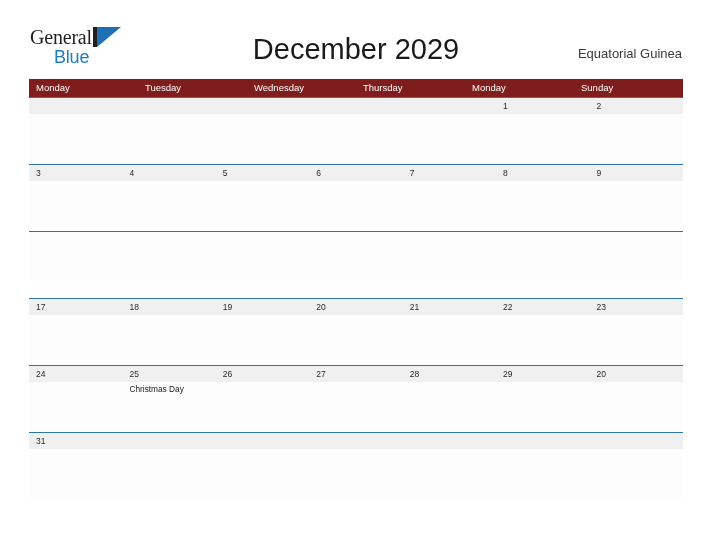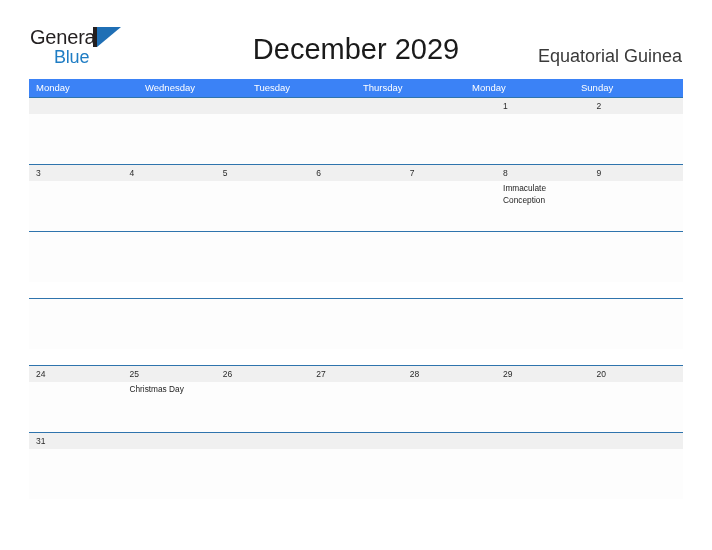--- a/index.html
+++ b/index.html
@@ -31,21 +31,21 @@
     user-select: none;
   }
   .logo-row-1 {
     position: relative;
     height: 22px;
   }
   .logo-general {
     font-size: 20px;
     color: #231f20;
     letter-spacing: -0.2px;
-    font-family: Liberation Sans, sans-serif;
+    font-family: Liberation Serif, serif;
     margin-top: 46px;
   }
   .logo-mark {
     position: absolute;
     left: 63px;
     top: 0px;
     width: 28px;
     height: 20px;
   }
   .logo-mark-bar {
@@ -83,36 +83,36 @@
     font-size: 29px;
     color: #1a1a1a;
     font-weight: normal;
     letter-spacing: 0px;
   }
 
   .cal-country {
     position: absolute;
     right: 30px;
     top: 46px;
-    font-size: 18px;
+    font-size: 13px;
     color: #3a3a3a;
     text-align: right;
   }
 
   
   .calendar {
     position: absolute;
     left: 29px;
     top: 79px;
     width: 654px;
   }
 
   .weekday-header {
     display: flex;
-    background: #3b82f6;
+    background: #7f1d1d;
     height: 18px;
   }
   .weekday-cell {
     flex: 1 1 0;
     color: #ffffff;
     font-size: 9.5px;
     line-height: 18px;
     padding-left: 7px;
     box-sizing: border-box;
     white-space: nowrap;
@@ -176,22 +176,22 @@
 
   <div class="cal-title">December 2029</div>
 
   <div class="cal-country">Equatorial Guinea</div>
 </div>
 
 <div class="calendar">
 
   <div class="weekday-header">
     <div class="weekday-cell">Monday</div>
+    <div class="weekday-cell">Tuesday</div>
     <div class="weekday-cell">Wednesday</div>
-    <div class="weekday-cell">Tuesday</div>
     <div class="weekday-cell">Thursday</div>
     <div class="weekday-cell">Monday</div>
     <div class="weekday-cell">Sunday</div>
   </div>
 
   <div class="week-row">
     <div class="day-number-band">
       <div class="day-number"></div>
       <div class="day-number"></div>
       <div class="day-number"></div>
@@ -220,38 +220,46 @@
       <div class="day-number">7</div>
       <div class="day-number">8</div>
       <div class="day-number">9</div>
     </div>
     <div class="day-event-band">
       <div class="day-event"></div>
       <div class="day-event"></div>
       <div class="day-event"></div>
       <div class="day-event"></div>
       <div class="day-event"></div>
-      <div class="day-event">Immaculate Conception</div>
-      <div class="day-event"></div>
-    </div>
-  </div>
-
-  <div class="week-row">
-    <div class="day-event-band">
-      <div class="day-event"></div>
-      <div class="day-event"></div>
-      <div class="day-event"></div>
-      <div class="day-event"></div>
-      <div class="day-event"></div>
-      <div class="day-event"></div>
-      <div class="day-event"></div>
-    </div>
-  </div>
-
-  <div class="week-row">
+      <div class="day-event"></div>
+    </div>
+  </div>
+
+  <div class="week-row">
+    <div class="day-event-band">
+      <div class="day-event"></div>
+      <div class="day-event"></div>
+      <div class="day-event"></div>
+      <div class="day-event"></div>
+      <div class="day-event"></div>
+      <div class="day-event"></div>
+      <div class="day-event"></div>
+    </div>
+  </div>
+
+  <div class="week-row">
+    <div class="day-number-band">
+      <div class="day-number">17</div>
+      <div class="day-number">18</div>
+      <div class="day-number">19</div>
+      <div class="day-number">20</div>
+      <div class="day-number">21</div>
+      <div class="day-number">22</div>
+      <div class="day-number">23</div>
+    </div>
     <div class="day-event-band">
       <div class="day-event"></div>
       <div class="day-event"></div>
       <div class="day-event"></div>
       <div class="day-event"></div>
       <div class="day-event"></div>
       <div class="day-event"></div>
       <div class="day-event"></div>
     </div>
   </div>

